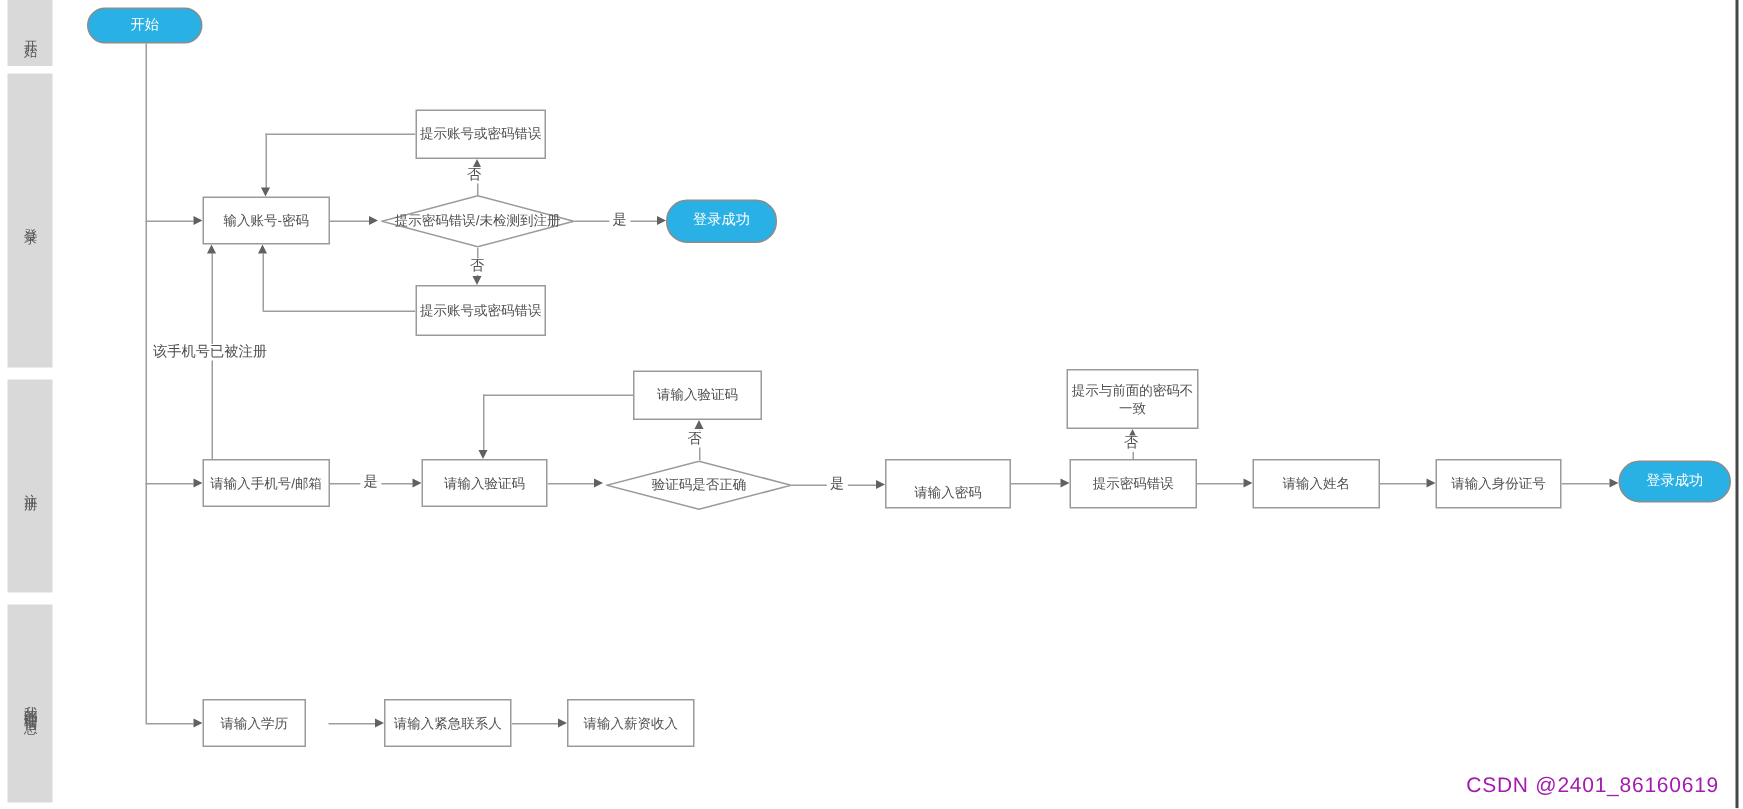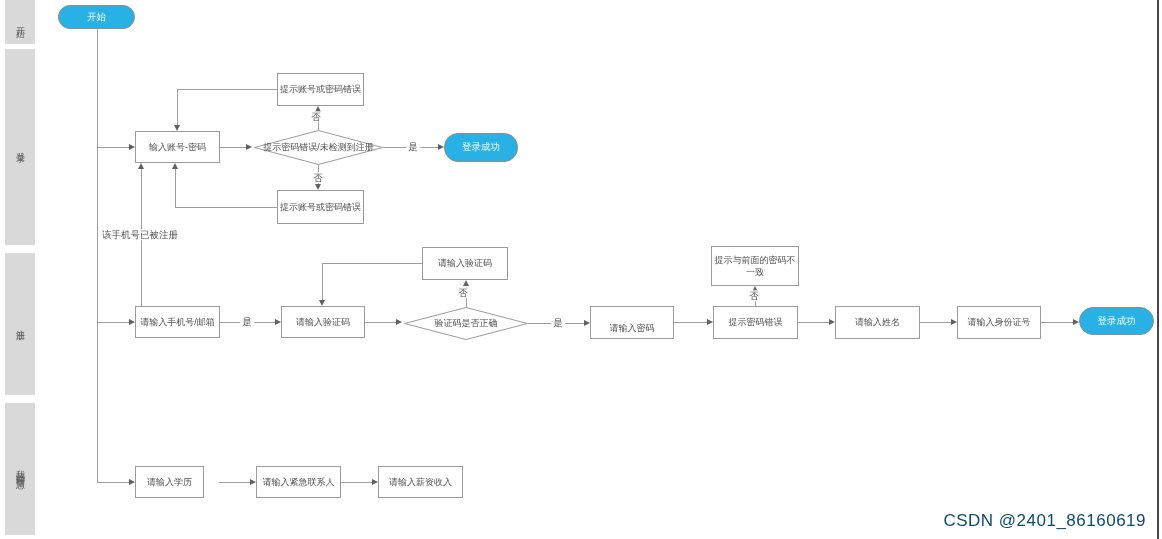--- a/index.html
+++ b/index.html
@@ -22,21 +22,21 @@
   .node .lbl{font-size:9px;line-height:1.35;color:#4f4f4f;padding:1px 2px;}
   .node.pill{border-radius:14px;border:1px solid #8c8c8c;}
   .node.pill .lbl{color:#ffffff;font-size:9.5px;}
   .node.decision{background:transparent;border:none;text-align:center;}
   .node.decision svg{position:absolute;left:0;top:0;}
   .node.decision .lbl{position:relative;white-space:nowrap;font-size:9px;}
 
   .edge-label{position:absolute;transform:translate(-50%,-50%);background:#ffffff;
               font-size:9.5px;color:#4f4f4f;padding:0 2px;white-space:nowrap;line-height:1.2;}
 
-  #watermark{position:absolute;right:16px;bottom:8px;font-size:17px;color:#0c4a6e;letter-spacing:0.5px;}
+  #watermark{position:absolute;right:16px;bottom:8px;font-size:14px;color:#a21caf;letter-spacing:0.5px;}
   #right-border{position:absolute;top:0;right:3px;width:2px;height:539px;background:#474747;}
 </style>
 </head>
 <body>
 
 <div id="canvas">
   <div id="sidebar-layer">
       <div class="band" style="left: 5px; top: 0px; width: 30px; height: 44px; background: rgb(217, 217, 217);">
         <span style="color: rgb(89, 89, 89);">开始</span>
       </div>

